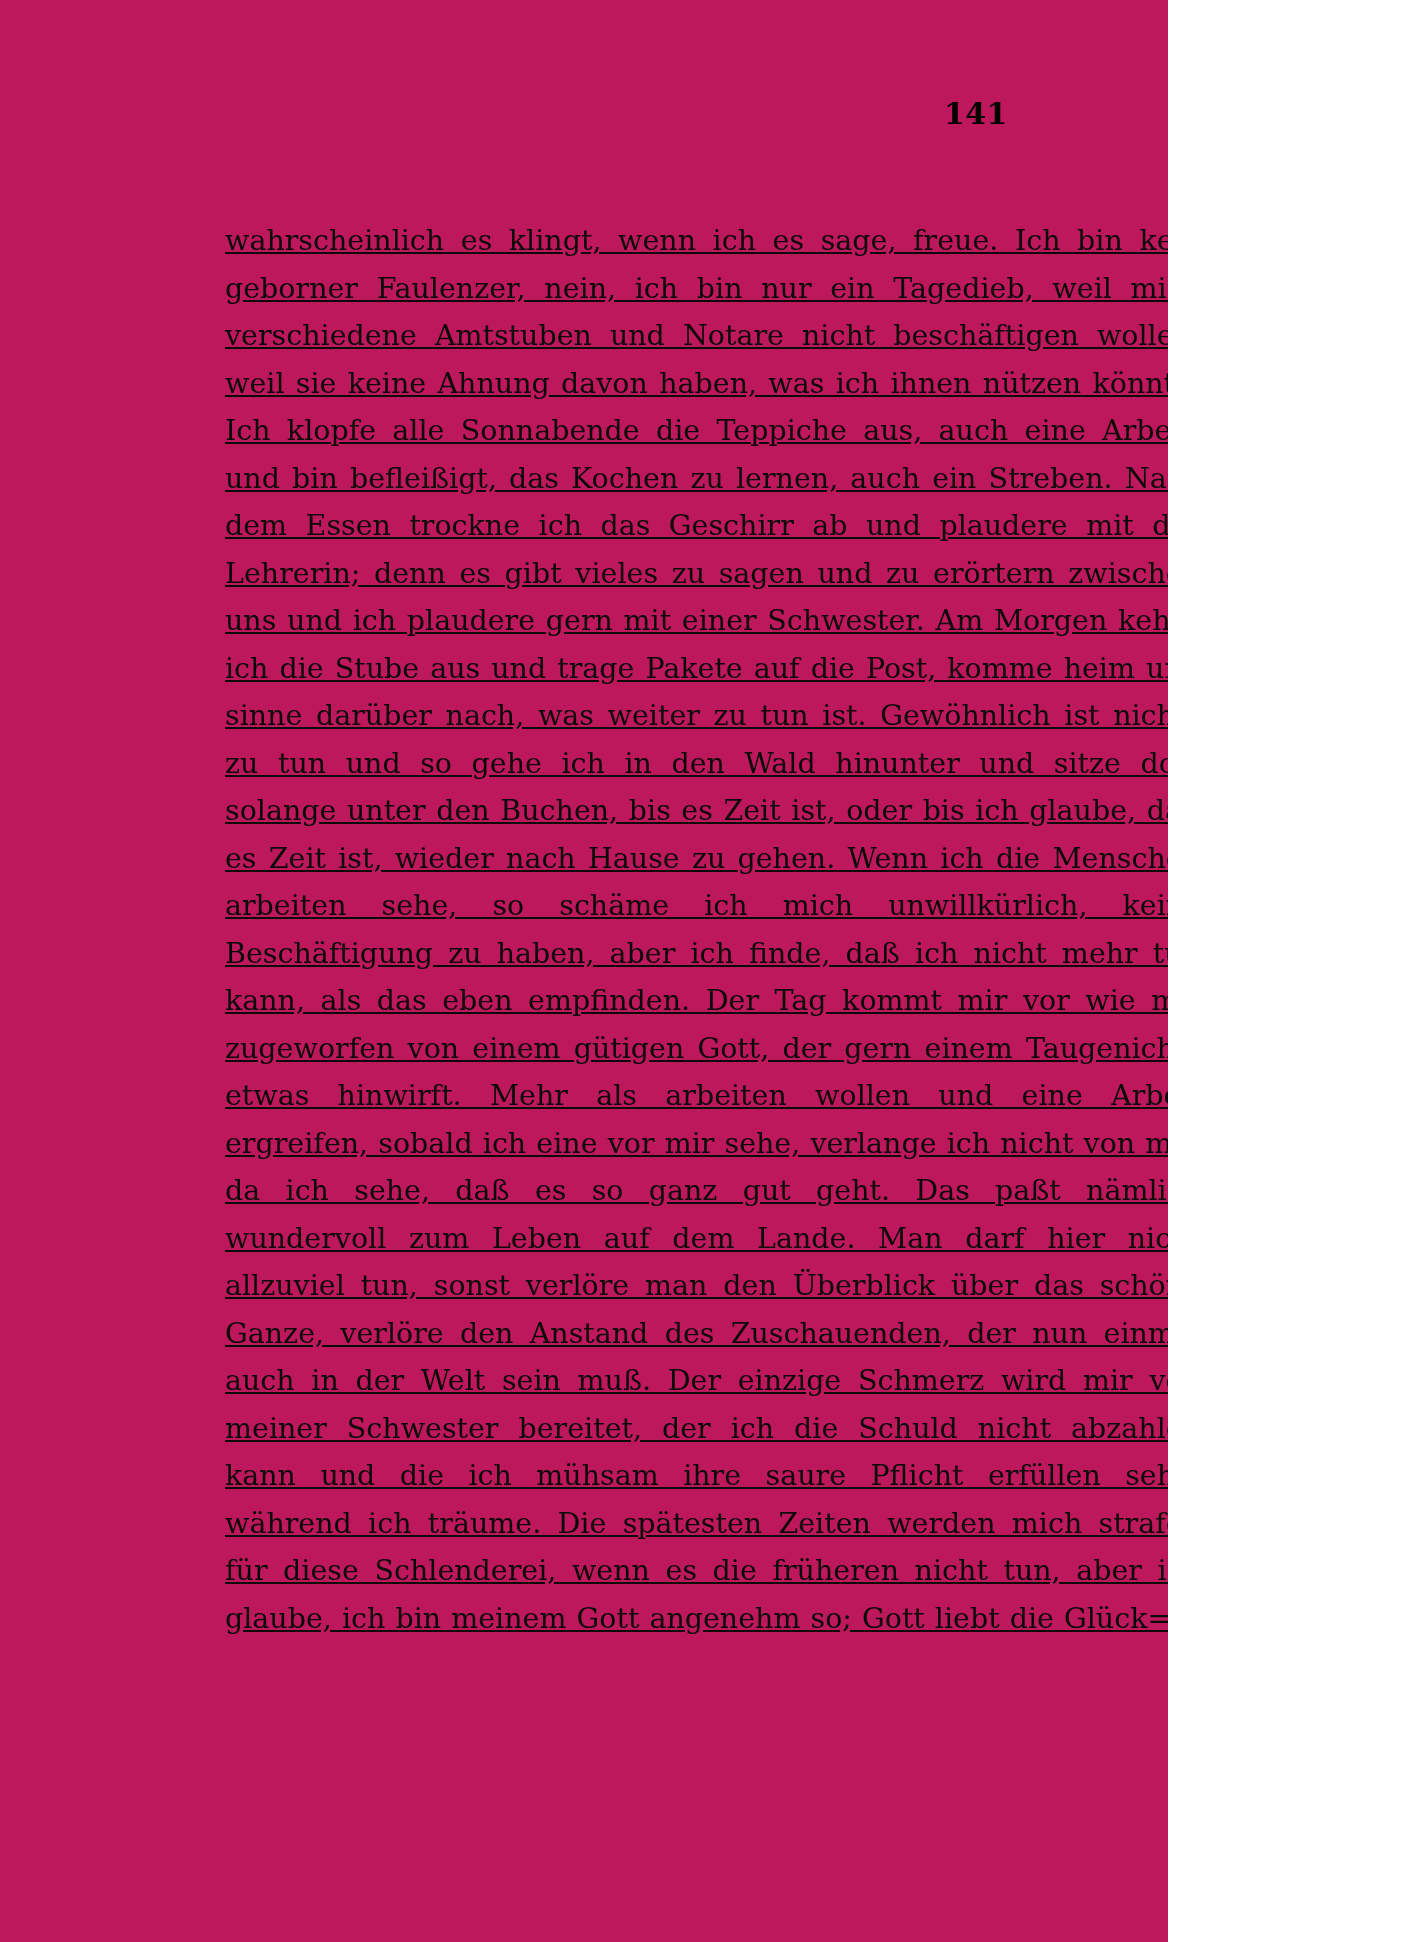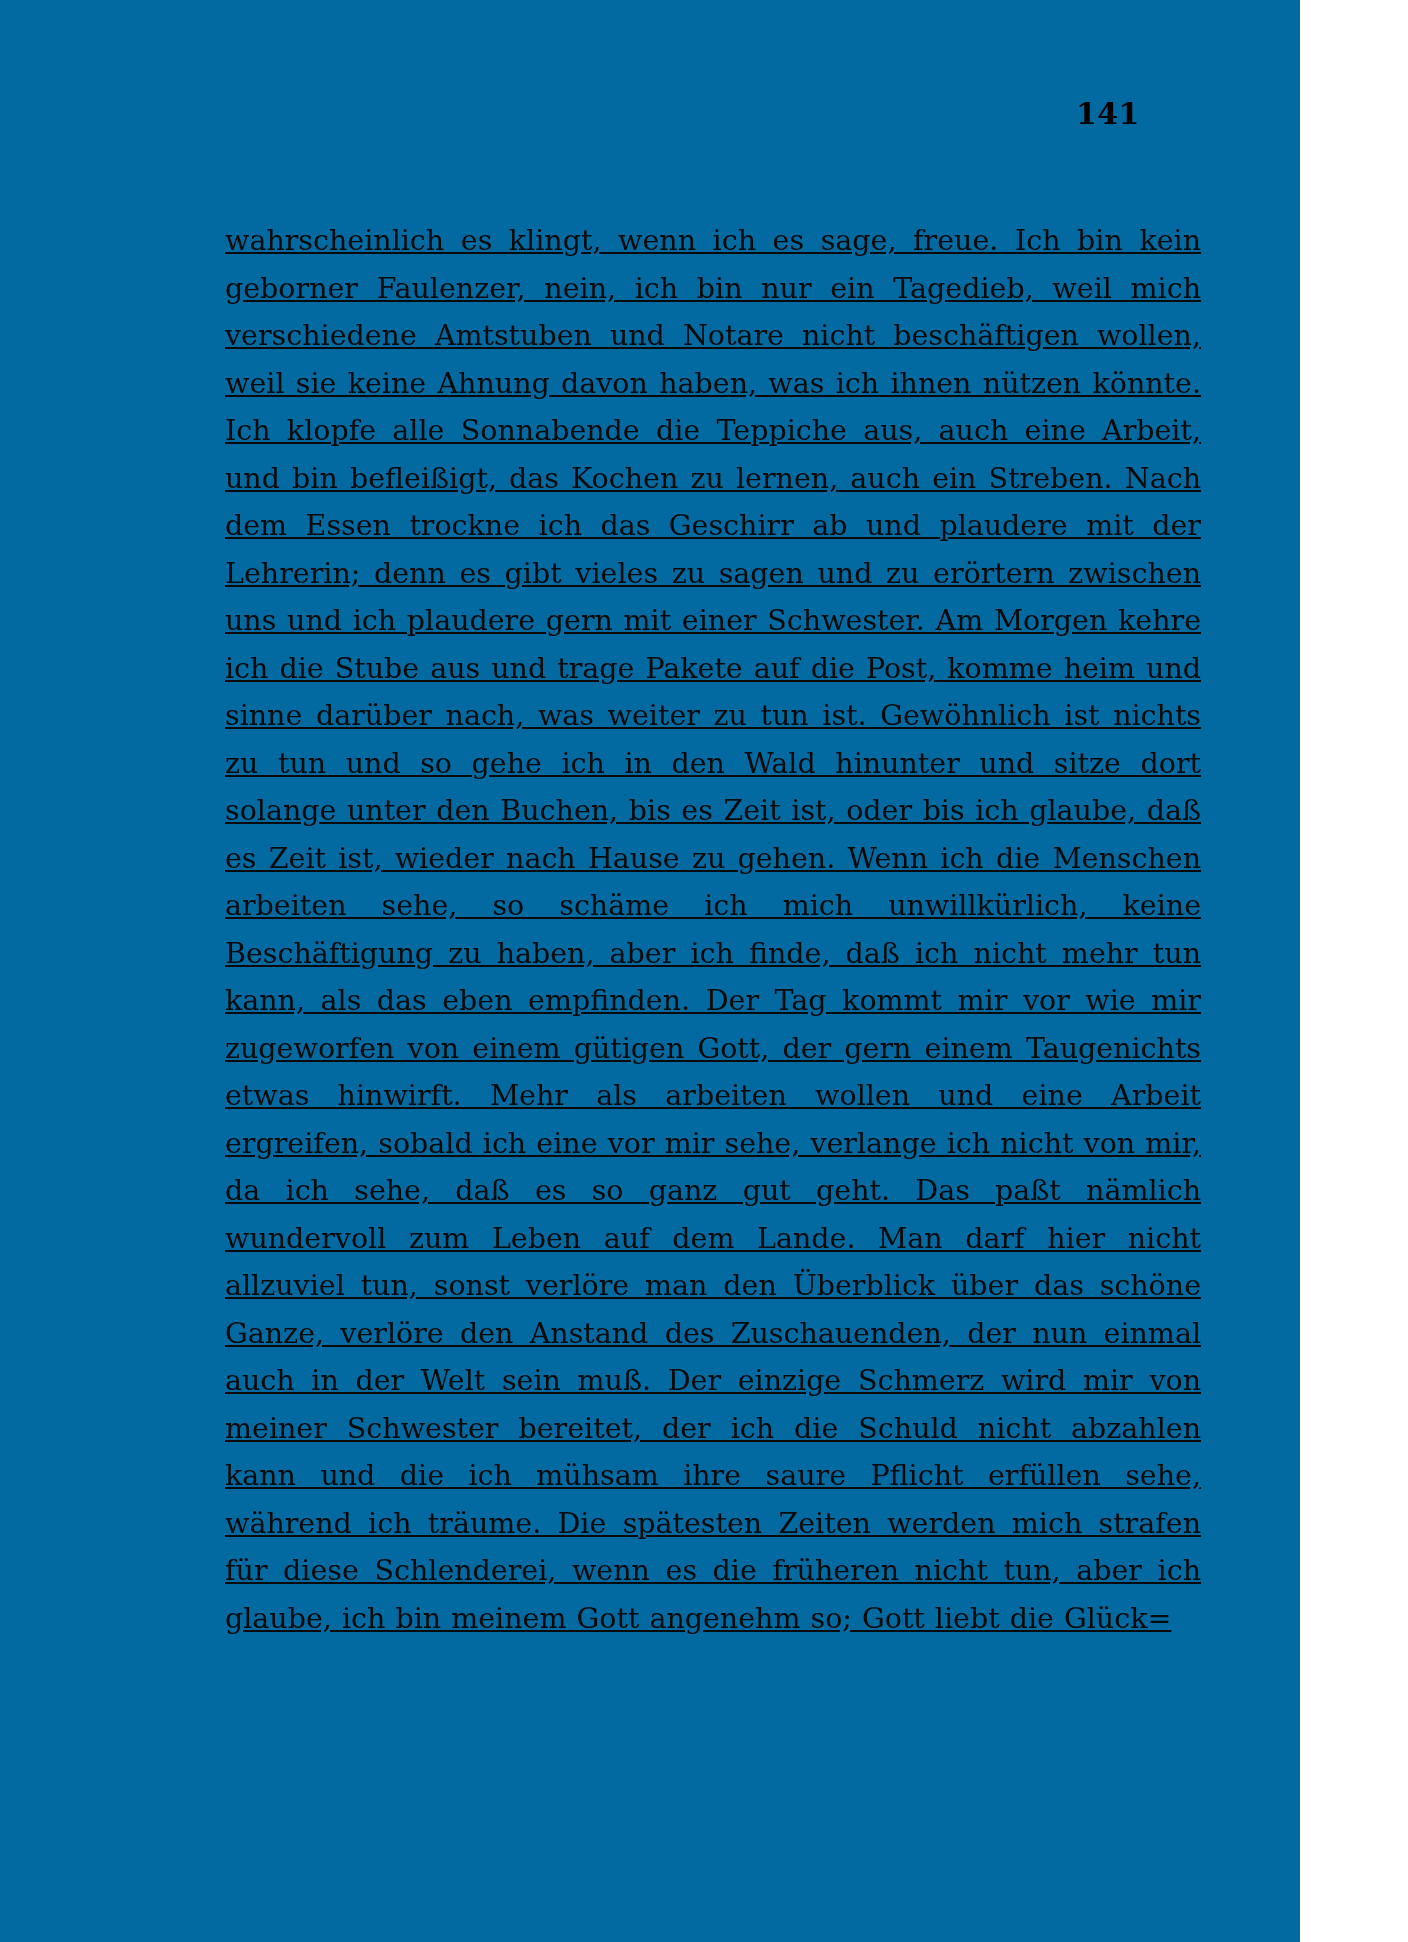--- a/index.html
+++ b/index.html
@@ -2,23 +2,23 @@
 <html><head>
 <meta charset="utf-8">
 <style>
   html, body {
     margin: 0;
     padding: 0;
     background: #ffffff;
   }
   .page {
     position: relative;
-    width: 1300px;
+    width: 1168px;
     height: 1942px;
-    background: #0369a1;
+    background: #be185d;
     box-sizing: border-box;
     overflow: hidden;
   }
   .page-number {
     position: absolute;
     top: 96px;
     right: 160px;
     font-family: "DejaVu Serif", "Liberation Serif", serif;
     font-weight: bold;
     font-size: 30px;

